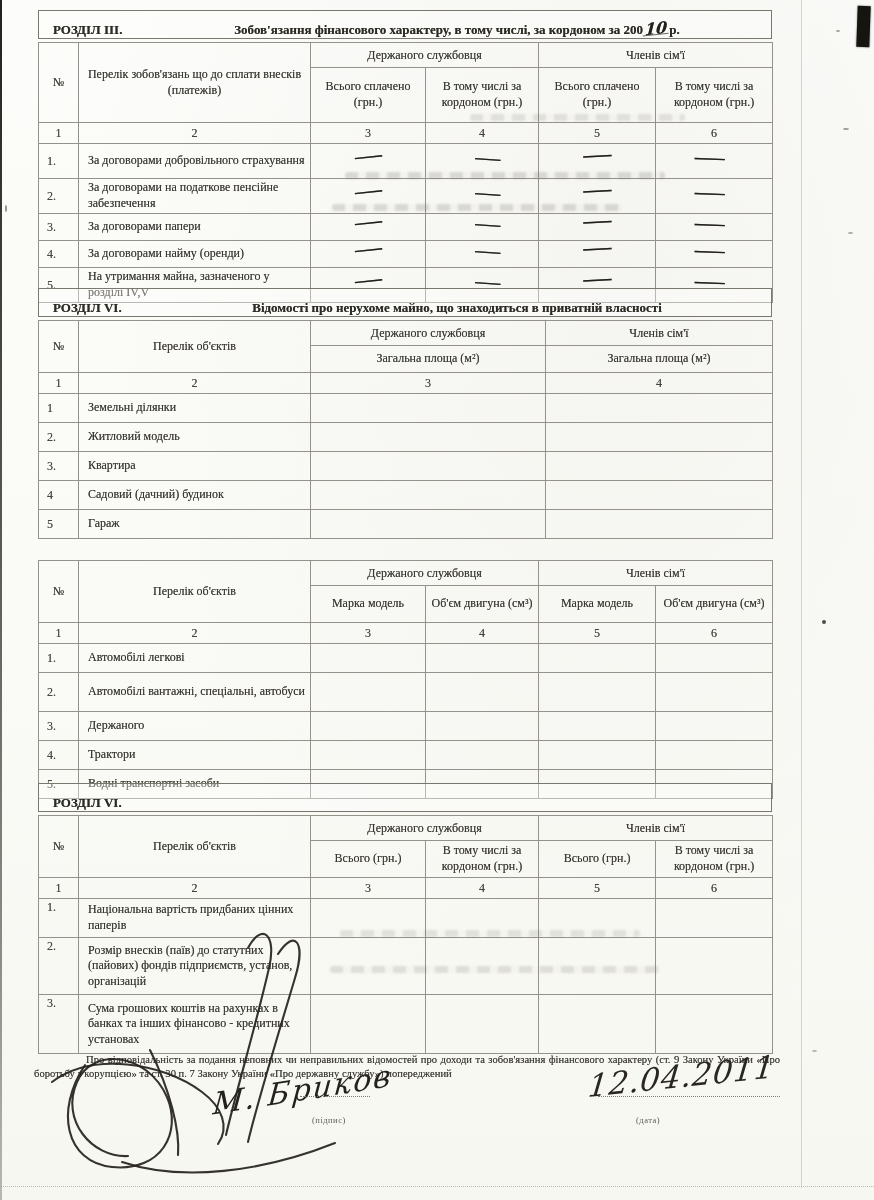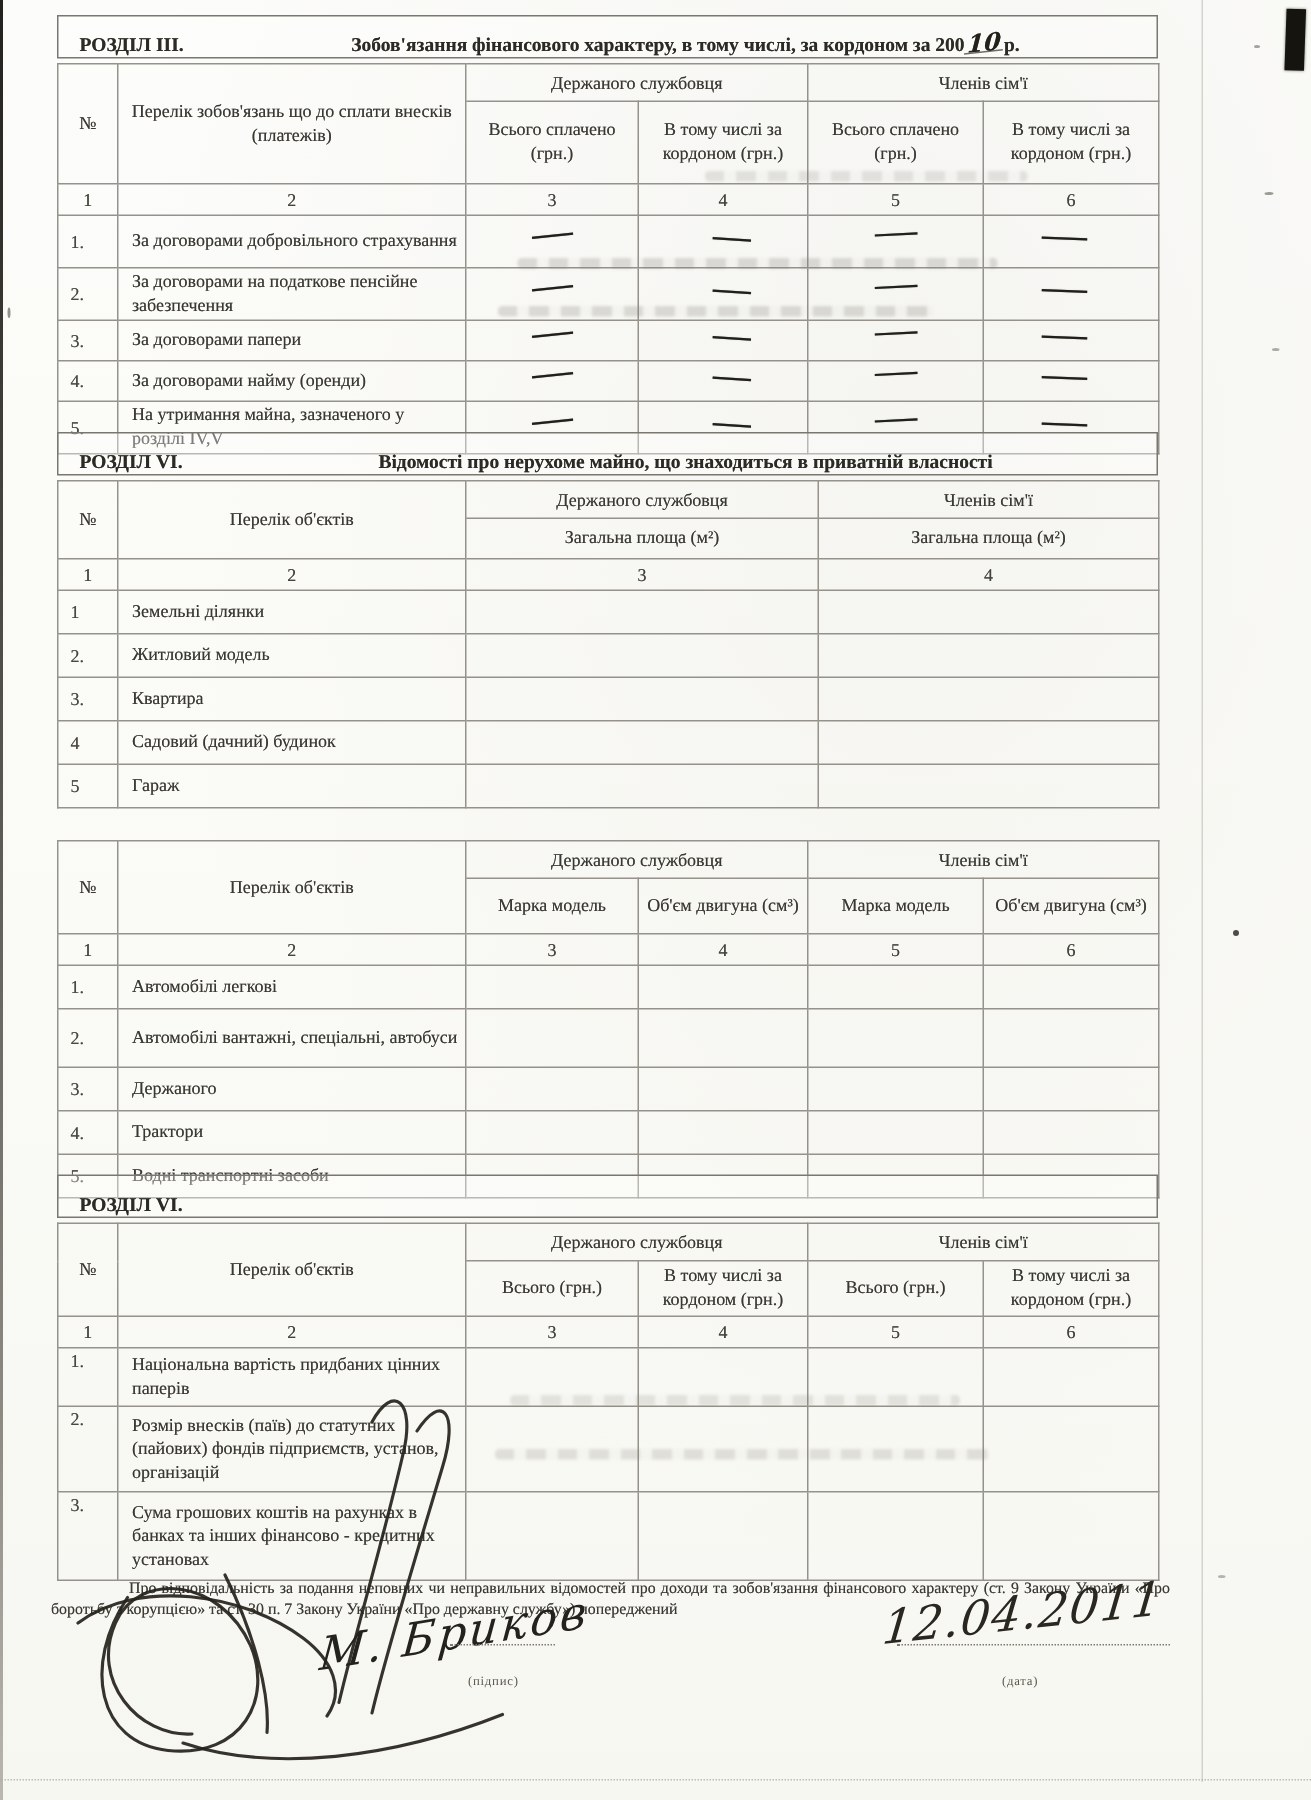--- a/index.html
+++ b/index.html
@@ -362,21 +362,21 @@
     <path d="M55,135 C25,180 35,232 82,237 C132,242 152,202 137,167 C117,122 62,117 47,152 C30,190 62,228 98,226"></path>
     <path d="M22,152 C62,122 132,132 172,162 C192,177 200,197 188,214"></path>
     <path d="M92,232 C152,252 232,242 305,213"></path>
     <path d="M120,120 C140,160 150,200 148,225"></path>
   </svg>
 
   <span class="sig-name">М. Бриков</span>
 
   <span class="sig-date">12.04.2011</span>
   <div class="dotline" style="left:598px;top:1096px;width:182px"></div>
-  <span class="small-lbl" style="left:668px;top:1099px">(дата)</span>
+  <span class="small-lbl" style="left:636px;top:1099px">(дата)</span>
 
   <div class="dotline" style="left:300px;top:1096px;width:70px"></div>
   <span class="small-lbl" style="left:312px;top:1099px">(підпис)</span>
 
   <div class="edge-left"></div>
   <div class="bar-tr"></div>
   <div class="fold"></div>
   <div class="bottom-dots"></div>
   <div class="speck" style="left:822px;top:620px;width:4px;height:4px"></div>
   <div class="speck" style="left:843px;top:128px;width:6px;height:2px;opacity:.55"></div>

